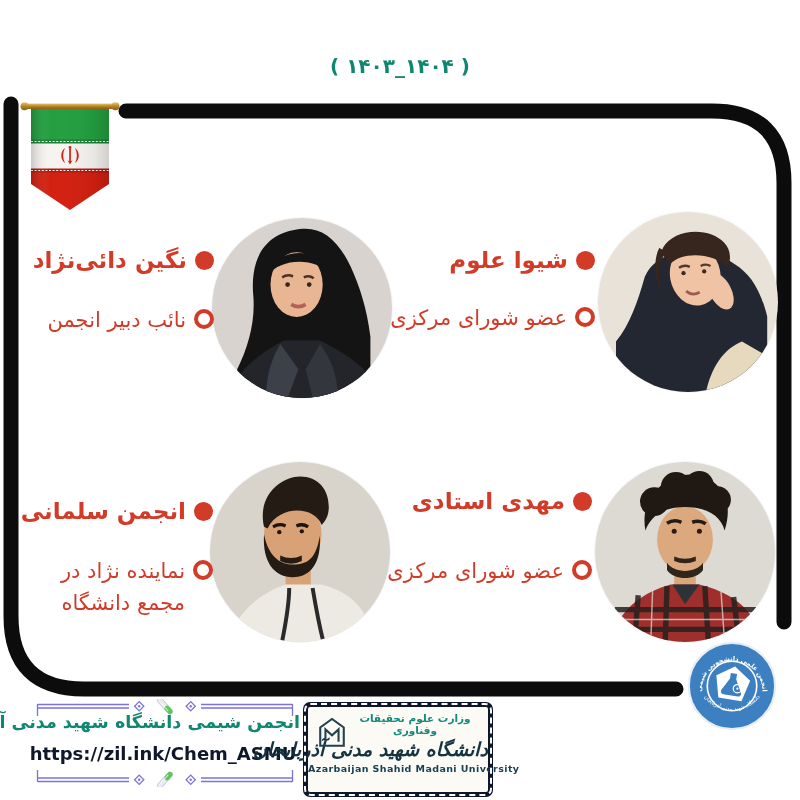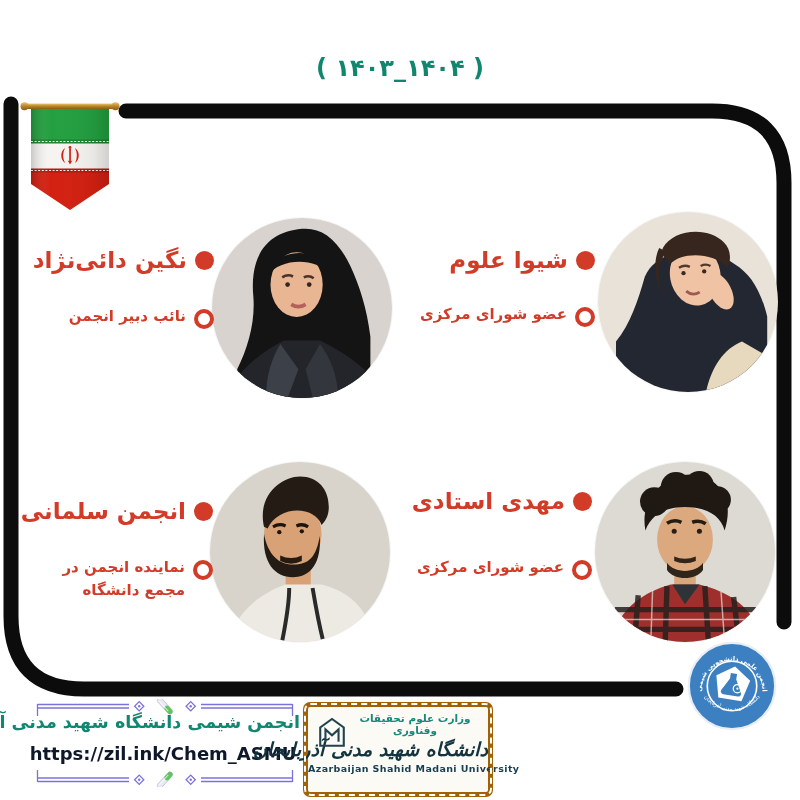--- a/index.html
+++ b/index.html
@@ -3,42 +3,42 @@
 <meta charset="utf-8">
 <style>
   html,body{margin:0;padding:0;}
   body{background:#ffffff;font-family:"DejaVu Sans",sans-serif;}
   .canvas{position:relative;width:800px;height:800px;background:#ffffff;overflow:hidden;margin:0 auto;}
 
   
   .page-title{position:absolute;top:12px;left:0;width:800px;text-align:center;
     color:#11866e;font-size:28px;font-weight:bold;direction:rtl;}
   .years-line{position:absolute;top:54px;left:0;width:800px;text-align:center;
-    color:#11866e;font-size:24px;font-weight:bold;direction:ltr;letter-spacing:2px;}
+    color:#11866e;font-size:20px;font-weight:bold;direction:ltr;letter-spacing:2px;}
 
   
   .frame-svg{position:absolute;left:0;top:0;width:800px;height:800px;pointer-events:none;}
 
   
   .flag-wrap{position:absolute;left:20px;top:100px;width:100px;height:118px;}
   .flag-wrap svg{position:absolute;left:0;top:0;}
 
   
   .photo{position:absolute;width:180px;height:180px;border-radius:50%;overflow:hidden;
     box-shadow:0 0 0 1px rgba(0,0,0,0.04);}
   .photo svg{width:100%;height:100%;display:block;}
   #photo-negin{left:212px;top:218px;}
   #photo-shiva{left:598px;top:212px;}
   #photo-omid{left:210px;top:462px;}
   #photo-mahdi{left:595px;top:462px;}
 
   
   .name-row,.role-row{position:absolute;display:flex;direction:rtl;color:#d23b28;}
   .name-row{align-items:center;gap:8px;font-size:23px;font-weight:bold;}
-  .role-row{align-items:flex-start;gap:8px;font-size:15px;font-weight:bold;}
+  .role-row{align-items:flex-start;gap:8px;font-size:21px;font-weight:normal;}
   .bullet-filled{flex:none;width:19px;height:19px;border-radius:50%;background:#d23b28;}
   .bullet-ring{flex:none;width:12px;height:12px;border:4.5px solid #d23b28;border-radius:50%;
     background:#fff;margin-top:4px;}
   .role-text{line-height:1.5;text-align:right;}
   #shiva-name{top:247px;right:205px;}
   #shiva-role{top:303px;right:205px;}
   #negin-name{top:247px;right:586px;}
   #negin-role{top:305px;right:586px;}
   #mahdi-name{top:488px;right:208px;}
   #mahdi-role{top:556px;right:208px;}
@@ -50,21 +50,21 @@
   .assoc-name{position:absolute;left:26px;top:712px;width:274px;text-align:center;direction:rtl;
     color:#0f8771;font-size:17.5px;font-weight:bold;white-space:nowrap;}
   .assoc-link{position:absolute;left:26px;top:743px;width:274px;text-align:center;direction:ltr;
     color:#0f172a;font-size:18px;font-weight:bold;}
   .decor{position:absolute;left:36px;width:258px;height:18px;}
   #decor-top{top:699px;}
   #decor-bottom{top:769px;transform:scaleY(-1);}
 
   
   .stamp{position:absolute;left:303px;top:702px;width:190px;height:95px;box-sizing:border-box;
-    border:5px solid #a16207;border-radius:7px;background:#fbfaf5;}
+    border:5px solid #0f172a;border-radius:7px;background:#fbfaf5;}
   .stamp::before{content:"";position:absolute;inset:-4px;border:2px dashed #ffffff;
     border-radius:7px;pointer-events:none;}
   .stamp-ministry{margin:5px 6px 0 40px;text-align:center;direction:rtl;color:#17897b;
     font-size:10.5px;font-weight:bold;}
   .stamp-fa{margin-top:2px;text-align:center;direction:rtl;color:#12333f;font-size:19px;
     font-weight:bold;font-style:italic;font-family:"DejaVu Serif",serif;white-space:nowrap;}
   .stamp-en{margin-top:3px;text-align:center;color:#173f52;font-size:9.5px;font-weight:bold;
     letter-spacing:0.4px;white-space:nowrap;}
   .stamp-emblem{position:absolute;left:8px;top:10px;}
 
@@ -236,21 +236,21 @@
     <span class="bullet-ring"></span>
     <span class="role-text">عضو شورای مرکزی</span>
   </div>
 
   <div class="name-row" id="omid-name">
     <span class="bullet-filled"></span>
     <span>انجمن سلمانی</span>
   </div>
   <div class="role-row" id="omid-role">
     <span class="bullet-ring"></span>
-    <span class="role-text">نماینده انجمن در مجمع دانشگاه</span>
+    <span class="role-text">نماینده نژاد در مجمع دانشگاه</span>
   </div>
 
   <svg class="decor" id="decor-top" viewBox="0 0 258 18">
     <g stroke="#7b72dd" stroke-width="1.3" fill="none">
       <line x1="1.5" y1="5" x2="1.5" y2="17"></line>
         <line x1="256.5" y1="5" x2="256.5" y2="17"></line>
       <line x1="1.5" y1="5.5" x2="93" y2="5.5"></line>
         <line x1="1.5" y1="9" x2="93" y2="9"></line>
       <line x1="165" y1="5.5" x2="256.5" y2="5.5"></line>
         <line x1="165" y1="9" x2="256.5" y2="9"></line>

